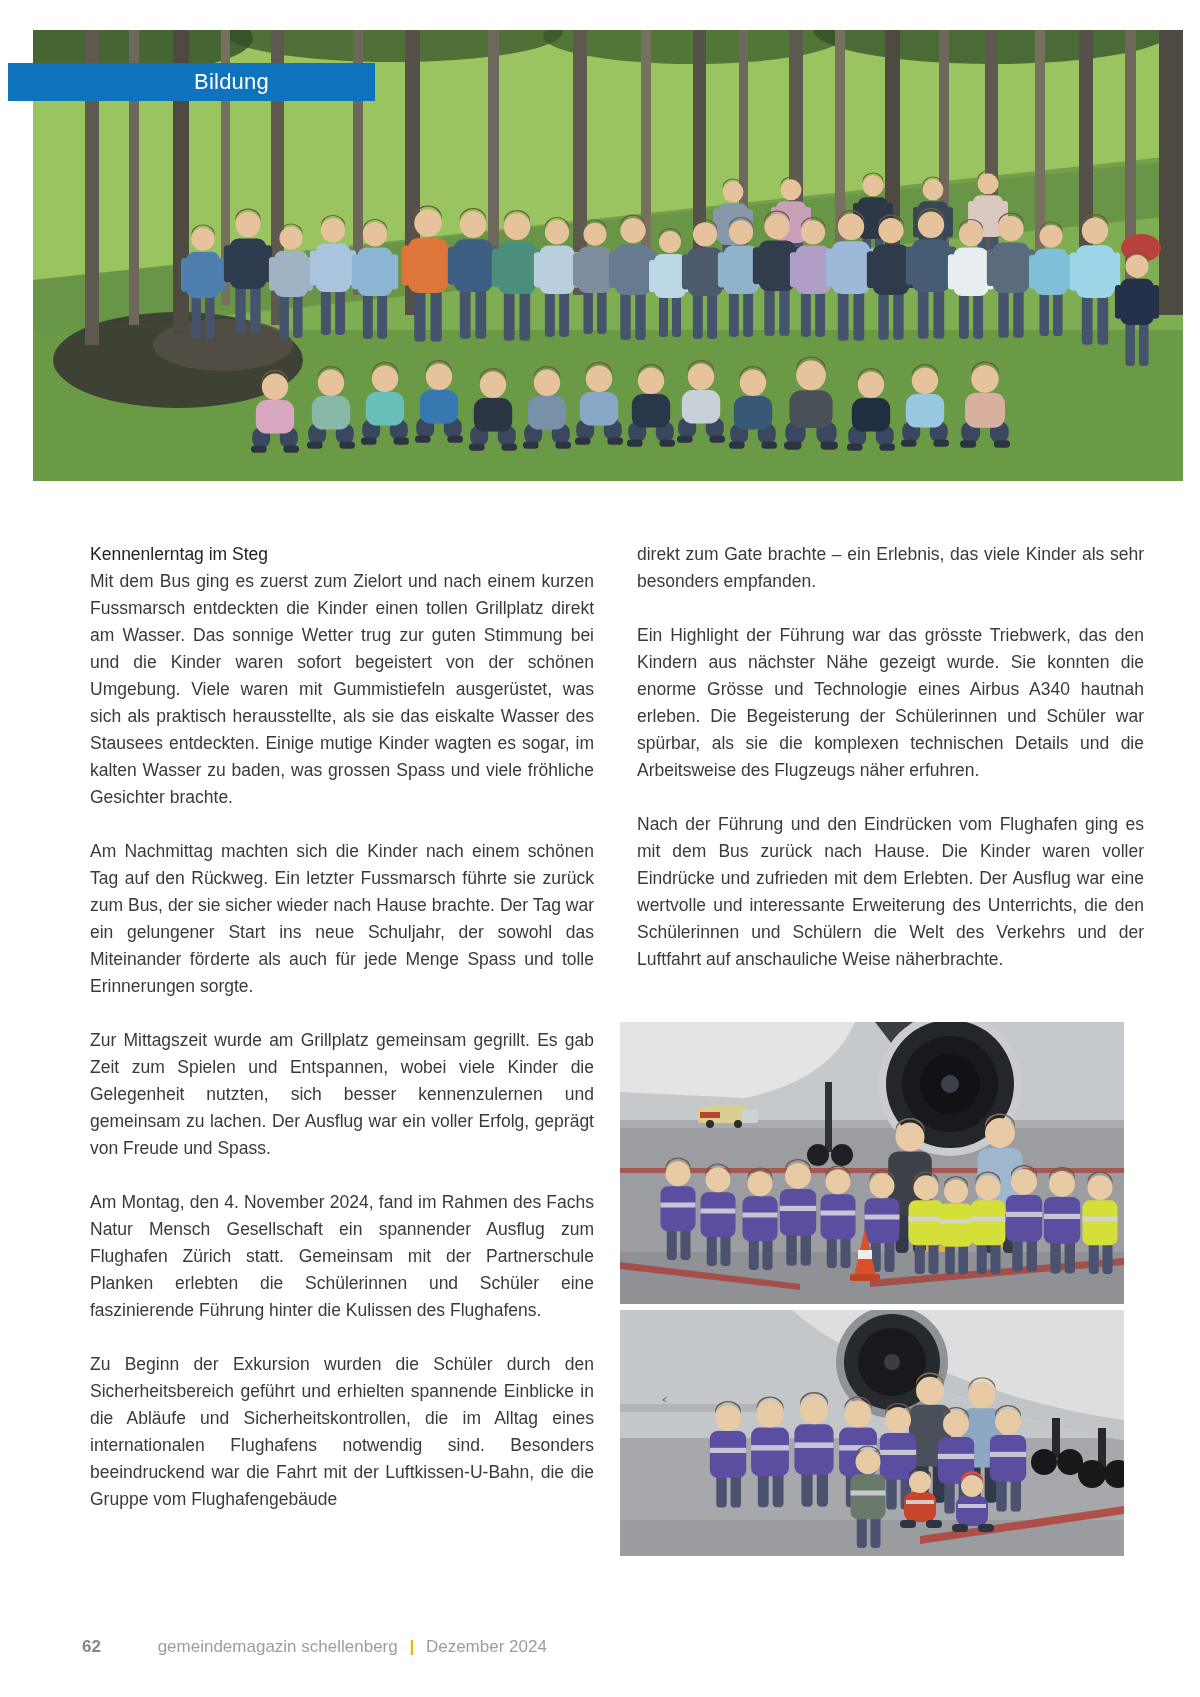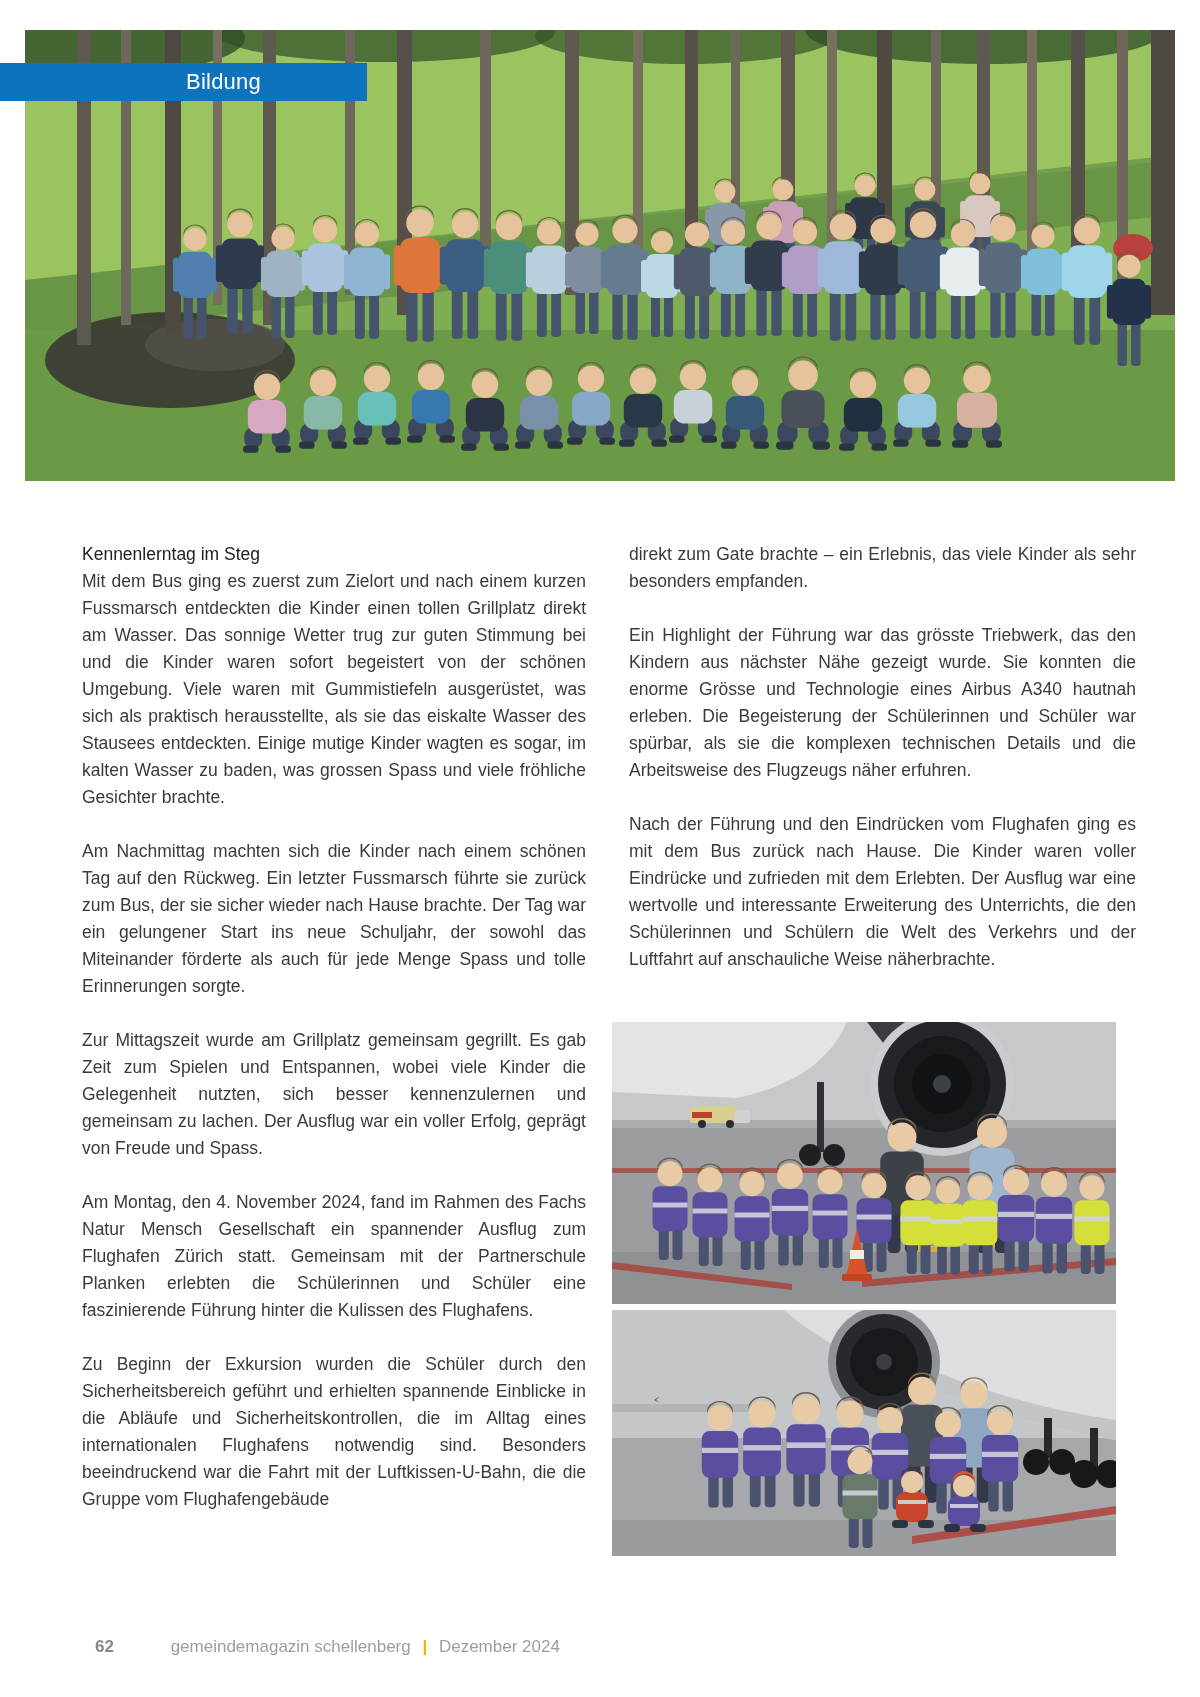--- a/index.html
+++ b/index.html
@@ -1,21 +1,21 @@
 <!DOCTYPE html>
 <html><head>
 <meta charset="utf-8">
 <style>
   html,body{margin:0;padding:0;}
   body{
     width:1200px;height:1697px;background:#ffffff;position:relative;
     font-family:"Liberation Sans","DejaVu Sans",sans-serif;
     -webkit-font-smoothing:antialiased;overflow:hidden;
   }
-  .page{position:absolute;inset:0;}
+  .page{position:absolute;inset:0;margin-left:8px;}
   
   .hero{position:absolute;left:25px;top:30px;width:1150px;height:451px;margin:0;overflow:hidden;}
   .hero svg{display:block;width:100%;height:100%;}
   
   .banner{
     position:absolute;left:0;top:63px;width:367px;height:38px;
     background:#0e72bd;display:flex;align-items:center;justify-content:center;
     padding-left:80px;box-sizing:border-box;z-index:5;
   }
   .banner span{color:#ffffff;font-size:22px;letter-spacing:.2px;}
@@ -24,21 +24,21 @@
   .col-left{left:82px;width:504px;}
   .col-right{left:629px;width:507px;}
   .col p{margin:0 0 27px 0;}
   .col h3{margin:0;font-size:17.5px;line-height:27px;color:#222221;font-weight:normal;text-align:left;}
   
   .photo{position:absolute;margin:0;overflow:hidden;}
   .photo svg{display:block;width:100%;height:100%;}
   .photo-1{left:612px;top:1022px;width:504px;height:282px;}
   .photo-2{left:612px;top:1310px;width:504px;height:246px;}
   
-  .footer{position:absolute;left:95px;top:1637px;font-size:17px;color:#9d9d9c;white-space:nowrap;}
+  .footer{position:absolute;left:74px;top:1637px;font-size:17px;color:#9d9d9c;white-space:nowrap;}
   .footer .pagenum{font-weight:bold;color:#878786;}
   .footer .mag{margin-left:52px;}
   .footer .sep{color:#f0b400;font-weight:bold;margin:0 7px;}
 </style>
 </head>
 <body>
 
 <div class="page">
 
   <figure class="hero">

